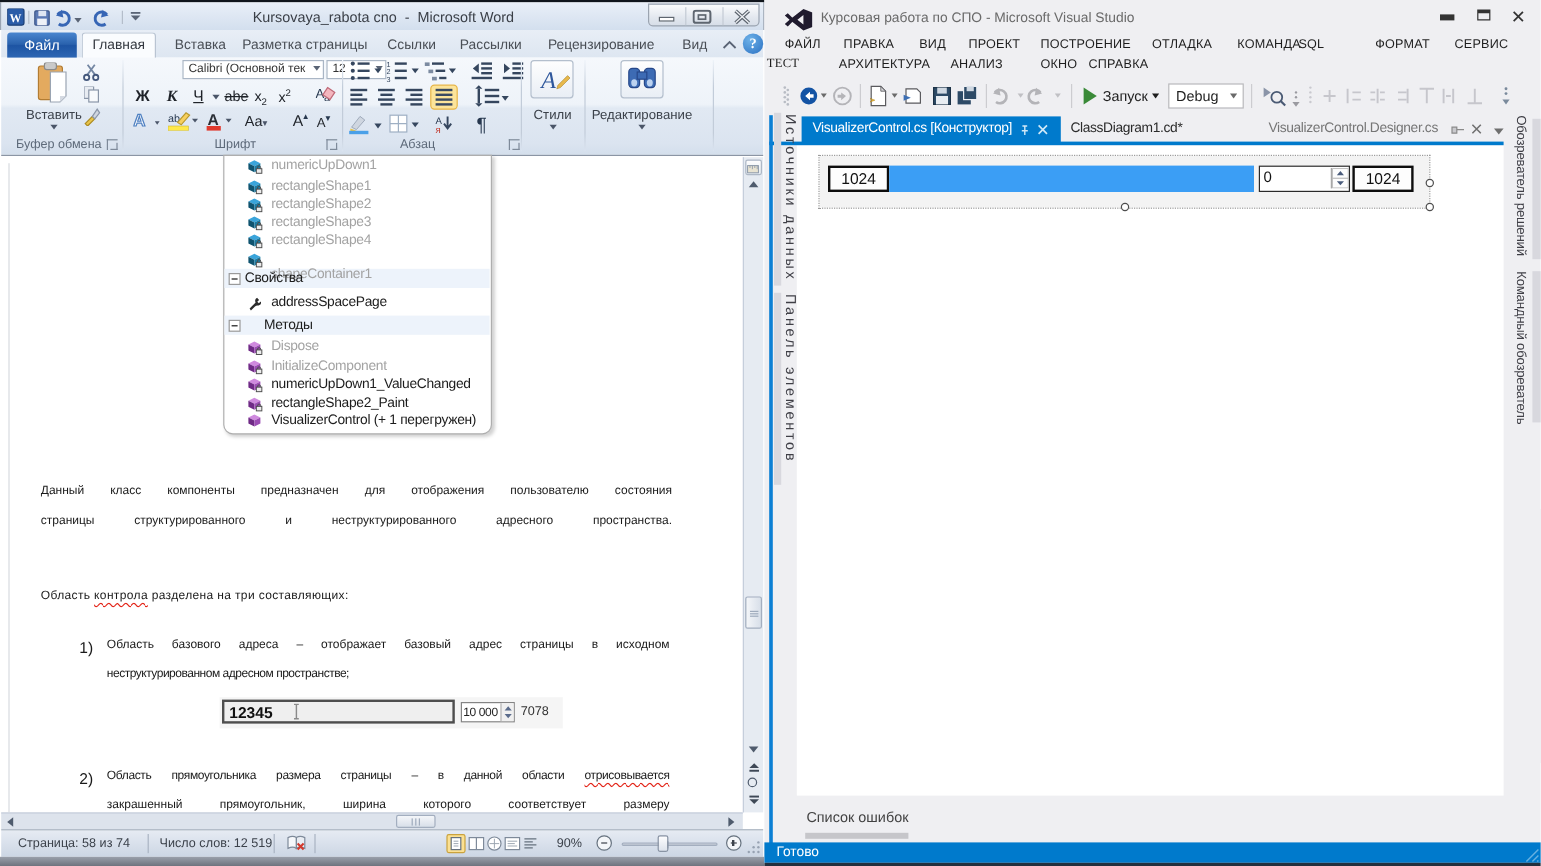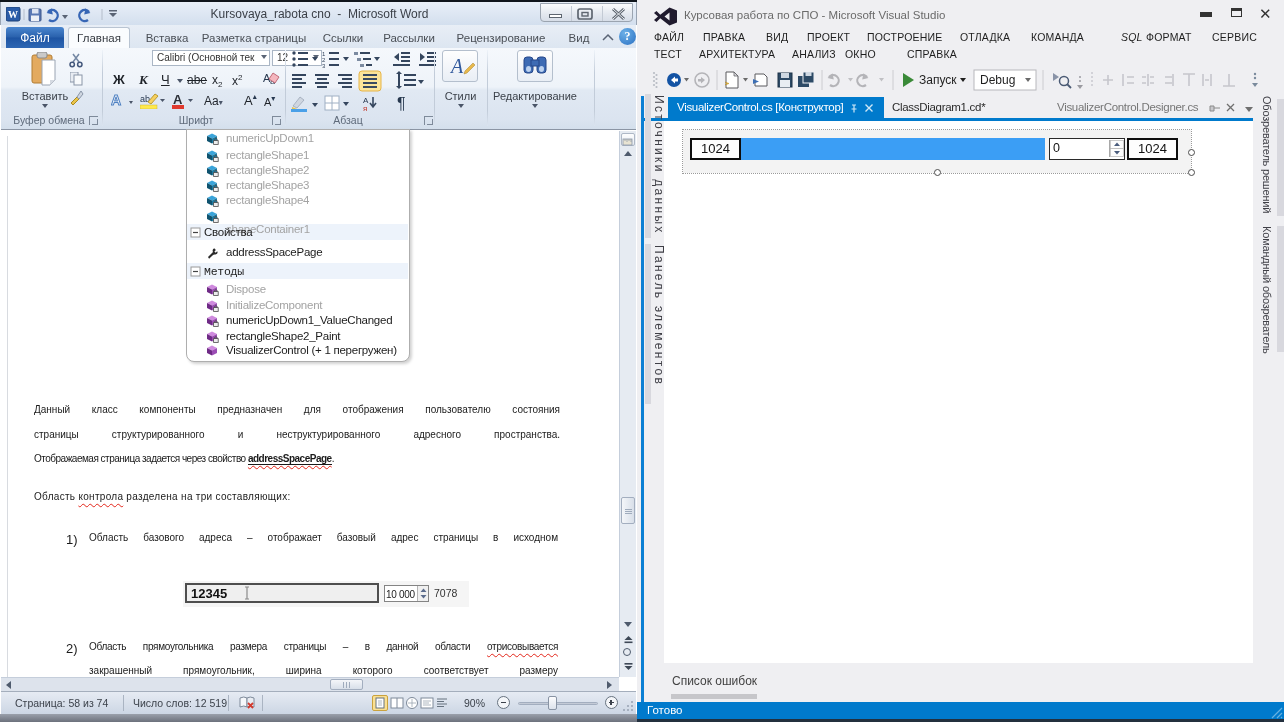--- a/index.html
+++ b/index.html
@@ -322,34 +322,34 @@
           <use href="#mcube" x="20" y="214"></use>
         </svg>
         <div class="abs" style="left:40px;top:1px;color:#a3a3a3;">numericUpDown1</div>
         <div class="abs" style="left:40px;top:18px;color:#a3a3a3;">rectangleShape1</div>
         <div class="abs" style="left:40px;top:33px;color:#a3a3a3;">rectangleShape2</div>
         <div class="abs" style="left:40px;top:48px;color:#a3a3a3;">rectangleShape3</div>
         <div class="abs" style="left:40px;top:63px;color:#a3a3a3;">rectangleShape4</div>
         <div class="abs" style="left:40px;top:92px;color:#a3a3a3;">shapeContainer1</div>
         <div class="abs" style="left:18px;top:95px;color:#1c1c1c;">Свойства</div>
         <div class="abs" style="left:40px;top:115px;color:#1c1c1c;">addressSpacePage</div>
-        <div class="abs" style="left:18px;top:134px;color:#1c1c1c;font-family:Liberation Mono, monospace;">Методы</div>
+        <div class="abs" style="left:34px;top:134px;color:#1c1c1c;">Методы</div>
         <div class="abs" style="left:40px;top:152px;color:#a3a3a3;">Dispose</div>
         <div class="abs" style="left:40px;top:168px;color:#a3a3a3;">InitializeComponent</div>
         <div class="abs" style="left:40px;top:183px;color:#1c1c1c;">numericUpDown1_ValueChanged</div>
         <div class="abs" style="left:40px;top:199px;color:#1c1c1c;">rectangleShape2_Paint</div>
         <div class="abs" style="left:40px;top:213px;color:#1c1c1c;">VisualizerControl (+ 1 перегружен)</div>
       </div>
 
       <div class="docline j" style="top:273px;">Данный класс компоненты предназначен для отображения пользователю состояния</div>
       <div class="docline j" style="top:298px;">страницы структурированного и неструктурированного адресного пространства.</div>
-      <div class="docline" style="top:322px;letter-spacing:-0.5px;">Отображаемая страница задается через свойство <b style="border-bottom:1px solid #1a1a1a;"><span class="sq">addressSpacePage</span></b>.</div>
       <div class="docline" style="top:360px;letter-spacing:0.3px;">Область <span class="sq">контрола</span> разделена на три составляющих:</div>
       <div class="lmark" style="top:401px;">1)</div>
       <div class="docline j ind" style="top:401px;">Область базового адреса – отображает базовый адрес страницы в исходном</div>
+      <div class="docline ind" style="top:425px;letter-spacing:-0.4px;">неструктурированном адресном пространстве;</div>
       <div class="lmark" style="top:510px;">2)</div>
       <div class="docline j ind" style="top:510px;letter-spacing:-0.3px;">Область прямоугольника размера страницы – в данной области <span class="sq">отрисовывается</span></div>
       <div class="docline j ind" style="top:534px;">закрашенный прямоугольник, ширина которого соответствует размеру</div>
 
       <div style="position:absolute;left:182px;top:450px;width:286px;height:26px;background:#f5f5f5;"></div>
       <div style="position:absolute;left:184px;top:452px;width:194px;height:20px;background:#efefef;border:2px solid #4e4e4e;">
         <span style="position:absolute;left:4px;top:1px;font-size:13px;font-weight:bold;color:#111;">12345</span>
         <svg class="abs" style="left:57px;top:1px" width="8" height="14" viewBox="0 0 8 14">
             <path d="M1 1 h4 M1 13 h4 M3 1 v12" stroke="#8a8a8a" stroke-width="1.2" fill="none"></path>
           </svg>
@@ -461,27 +461,27 @@
     <div class="abs" style="left:594px;top:8px;width:11px;height:9px;border:1.5px solid #333;border-top-width:3px;"></div>
     <div class="abs" style="left:622px;top:5px;font-size:15px;color:#333;">✕</div>
 
     <div class="menu" style="left:17px;top:31px;">ФАЙЛ</div>
     <div class="menu" style="left:66px;top:31px;">ПРАВКА</div>
     <div class="menu" style="left:129px;top:31px;">ВИД</div>
     <div class="menu" style="left:170px;top:31px;">ПРОЕКТ</div>
     <div class="menu" style="left:230px;top:31px;">ПОСТРОЕНИЕ</div>
     <div class="menu" style="left:323px;top:31px;">ОТЛАДКА</div>
     <div class="menu" style="left:394px;top:31px;">КОМАНДА</div>
-    <div class="menu" style="left:484px;top:31px;font-style:italic;">SQL</div>
+    <div class="menu" style="left:445px;top:31px;">SQL</div>
     <div class="menu" style="left:509px;top:31px;">ФОРМАТ</div>
     <div class="menu" style="left:575px;top:31px;">СЕРВИС</div>
-    <div class="menu" style="left:17px;top:48px;">ТЕСТ</div>
+    <div class="menu" style="left:2px;top:48px;font-family:Liberation Serif, serif;">ТЕСТ</div>
     <div class="menu" style="left:62px;top:48px;">АРХИТЕКТУРА</div>
     <div class="menu" style="left:155px;top:48px;">АНАЛИЗ</div>
-    <div class="menu" style="left:208px;top:48px;">ОКНО</div>
+    <div class="menu" style="left:230px;top:48px;">ОКНО</div>
     <div class="menu" style="left:270px;top:48px;">СПРАВКА</div>
 
     <div id="vstoolbar" class="abs" style="left:0;top:64px;width:647px;height:32px;">
       <svg width="647" height="32" viewBox="0 0 647 32">
         <g fill="#b8bcc4">
             <circle cx="17" cy="9" r="1.1"></circle>
             <circle cx="17" cy="13" r="1.1"></circle>
             <circle cx="17" cy="17" r="1.1"></circle>
             <circle cx="17" cy="21" r="1.1"></circle>
             <circle cx="19.5" cy="11" r="1.1"></circle>

